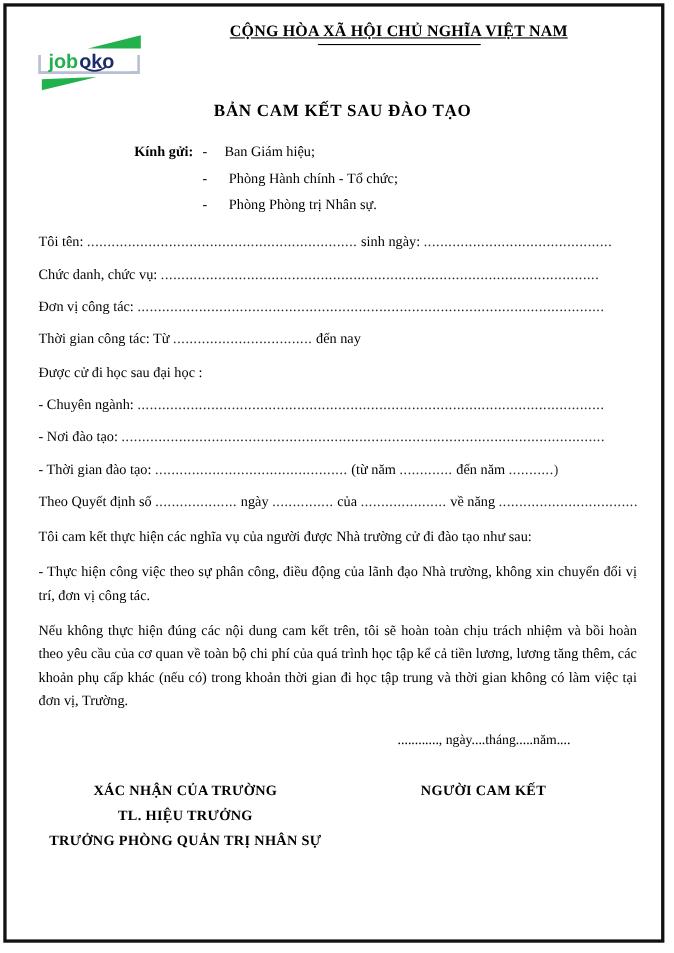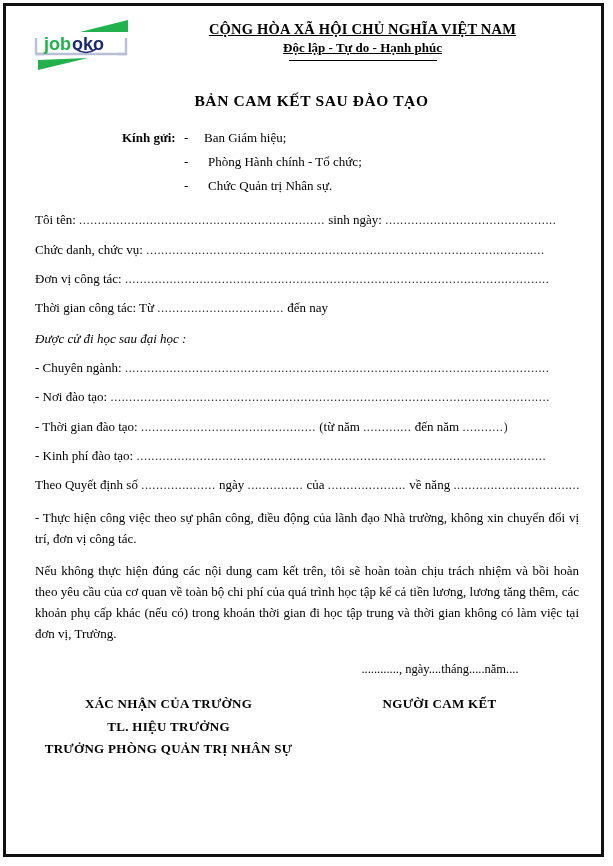--- a/index.html
+++ b/index.html
@@ -36,21 +36,21 @@
 
   
   .header {
     position: relative;
     height: 70px;
   }
 
   .logo {
     position: absolute;
     left: 22px;
-    top: 12px;
+    top: 24px;
     width: 106px;
     height: 56px;
   }
 
   .national-heading {
     position: absolute;
     left: 128px;
     right: 10px;
     top: 14px;
     text-align: center;
@@ -131,21 +131,20 @@
   .dots {
     letter-spacing: 0.6px;
     color: #2b2b2b;
     font-size: 12.5px;
   }
 
   .plain-line {
     font-size: 13px;
     line-height: 1.55;
     margin-top: 10px;
-    font-style: italic;
   }
 
   .para {
     font-size: 13px;
     line-height: 1.62;
     margin-top: 11px;
     text-align: justify;
   }
 
   
@@ -157,21 +156,21 @@
   .sig-date {
     text-align: center;
     font-size: 12.5px;
     width: 50%;
     margin-left: 50%;
     box-sizing: border-box;
     padding-right: 6px;
   }
   .sig-cols {
     display: flex;
-    margin-top: 16px;
+    margin-top: 28px;
   }
   .sig-col {
     width: 50%;
     text-align: center;
     font-weight: bold;
     font-size: 13px;
     line-height: 1.75;
     letter-spacing: 0.3px;
   }
   .sig-col.left { padding-right: 4px; }
@@ -193,40 +192,39 @@
         <path d="M98,20 L98,36 L90,36" stroke="#b9bfd4" stroke-width="2.4" fill="none"></path>
         <line x1="8" y1="36" x2="98" y2="36" stroke="#b9bfd4" stroke-width="2.4"></line>
         <text x="16" y="32" font-family="Liberation Sans, sans-serif" font-size="18" font-weight="bold" fill="#22b14c">job</text>
         <text x="44" y="32" font-family="Liberation Sans, sans-serif" font-size="18" font-weight="bold" fill="#1b2a6b">oko</text>
         <path d="M48,31 Q58,38 68,31" stroke="#1b2a6b" stroke-width="1.6" fill="none"></path>
       </svg>
     </div>
 
     <div class="national-heading">
       <div class="national-line1">CỘNG HÒA XÃ HỘI CHỦ NGHĨA VIỆT NAM</div>
-      <div class="national-line2">Độc lập - Tự do - Hạnh phúc</div>
       <div class="heading-rule"></div>
     </div>
   </div>
 
   <div class="doc-title">BẢN CAM KẾT SAU ĐÀO TẠO</div>
 
   <div class="recipients">
     <div class="recipients-row">
       <span class="recipients-label">Kính gửi:</span>
       <span class="recipients-dash">-</span>
       <span>Ban Giám hiệu;</span>
     </div>
     <div class="recipients-row recipient-sub">
       <span class="recipients-dash">-</span>
       <span>Phòng Hành chính - Tổ chức;</span>
     </div>
     <div class="recipients-row recipient-sub">
       <span class="recipients-dash">-</span>
-      <span>Chức Quản trị Nhân sự.</span>
+      <span>Phòng Phòng trị Nhân sự.</span>
     </div>
   </div>
 
   <div class="body-block">
 
     <div class="field-line first">
       <span>Tôi tên:</span>
       <span class="dots">..................................................................</span>
       <span>sinh ngày:</span>
       <span class="dots">..............................................</span>
@@ -262,36 +260,33 @@
 
     <div class="field-line">
       <span>- Thời gian đào tạo:</span>
       <span class="dots">...............................................</span>
       <span>(từ năm</span>
       <span class="dots">.............</span>
       <span>đến năm</span>
       <span class="dots">...........)</span>
     </div>
 
-    <div class="field-line">
-      <span>- Kinh phí đào tạo:</span>
-      <span class="dots">..............................................................................................................</span>
-    </div>
 
     <div class="field-line">
       <span>Theo Quyết định số</span>
       <span class="dots">....................</span>
       <span>ngày</span>
       <span class="dots">...............</span>
       <span>của</span>
       <span class="dots">.....................</span>
       <span>về năng</span>
       <span class="dots">.........................................</span>
     </div>
 
+    <div class="para">Tôi cam kết thực hiện các nghĩa vụ của người được Nhà trường cử đi đào tạo như sau:</div>
 
 
     <div class="para">- Thực hiện công việc theo sự phân công, điều động của lãnh đạo Nhà trường, không xin chuyển đổi vị trí, đơn vị công tác.</div>
 
     <div class="para">Nếu không thực hiện đúng các nội dung cam kết trên, tôi sẽ hoàn toàn chịu trách nhiệm và bồi hoàn theo yêu cầu của cơ quan về toàn bộ chi phí của quá trình học tập kể cả tiền lương, lương tăng thêm, các khoản phụ cấp khác (nếu có) trong khoản thời gian đi học tập trung và thời gian không có làm việc tại đơn vị, Trường.</div>
   </div>
 
   <div class="sig-area">
     <div class="sig-date">............, ngày....tháng.....năm....</div>
 

